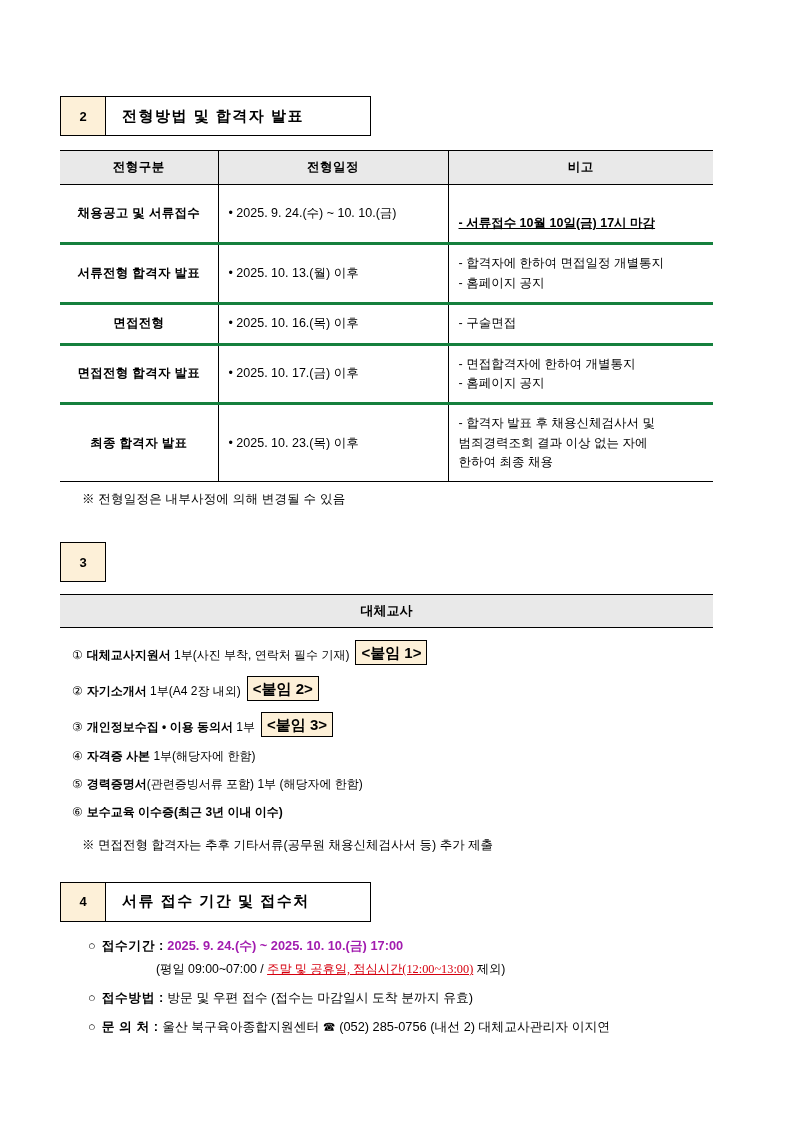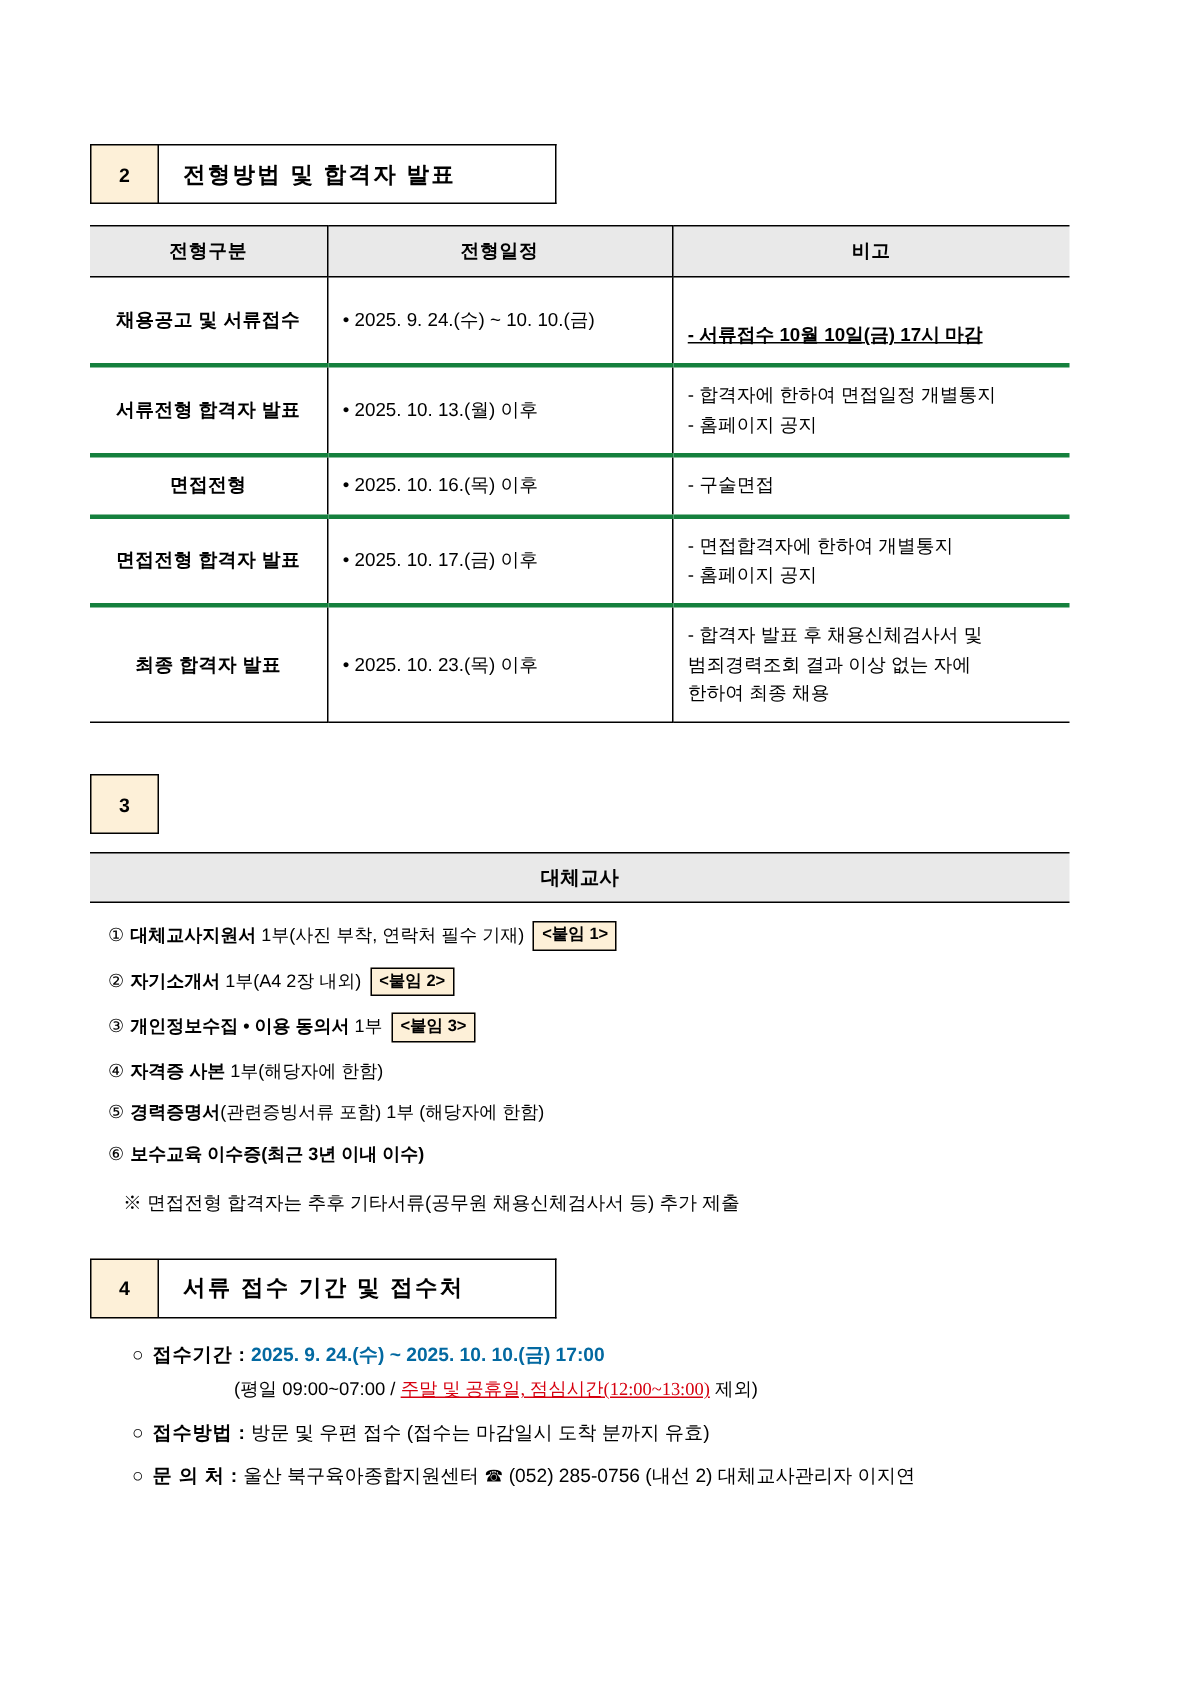--- a/index.html
+++ b/index.html
@@ -121,21 +121,21 @@
     font-size: 12px;
     margin: 0 0 11px 12px;
     line-height: 1.4;
   }
   .doc-list li .num { margin-right: 4px; }
   .doc-list li b { font-weight: bold; }
   .tag {
     display: inline-block;
     border: 1px solid #000;
     background: #fdf0d8;
-    font-size: 11px;
+    font-size: 15px;
     font-weight: bold;
     padding: 1px 5px;
     margin-left: 6px;
     vertical-align: 1px;
   }
   .docs-footnote {
     font-size: 12.5px;
     margin: 16px 0 0 22px;
   }
 
@@ -145,21 +145,21 @@
     padding: 0;
     list-style: none;
   }
   .apply-list li {
     font-size: 12.8px;
     margin: 0 0 10px 28px;
     line-height: 1.5;
   }
   .circ { margin-right: 6px; }
   .lbl { font-weight: bold; letter-spacing: 0.5px; }
-  .red { color: #0369a1; font-weight: bold; }
+  .red { color: #a21caf; font-weight: bold; }
   .sub-line {
     font-size: 12.3px;
     margin: -4px 0 10px 96px;
   }
   .red-ul {
     color: #d6000f;
     text-decoration: underline;
     font-family: Liberation Serif, serif;
   }
 
@@ -228,20 +228,21 @@
         <td class="c-date">• 2025. 10. 23.(목) 이후</td>
         <td class="c-note">
           <span class="li">- 합격자 발표 후 채용신체검사서 및</span>
           <span class="li">  범죄경력조회 결과 이상 없는 자에</span>
           <span class="li">  한하여 최종 채용</span>
         </td>
       </tr>
     </tbody>
   </table>
 
+  <div class="tbl-footnote">※ 전형일정은 내부사정에 의해 변경될 수 있음</div>
 
   <div class="sp-34"></div>
 
   <div class="section-head">
     <div class="section-num">3</div>
   </div>
 
   <div class="docs-band">대체교사</div>
 
   <ul class="doc-list">

